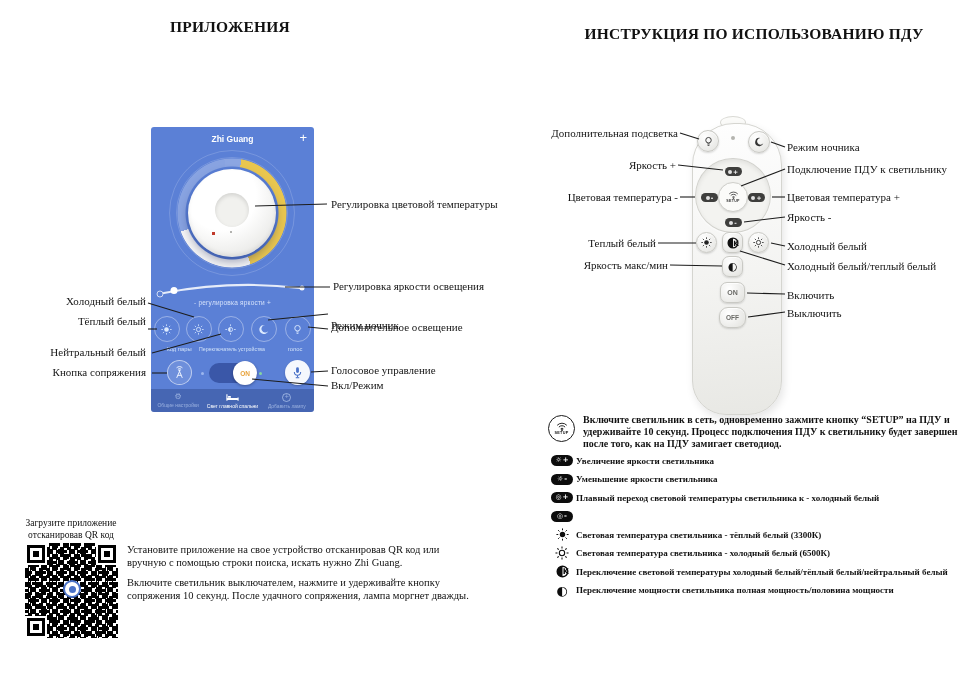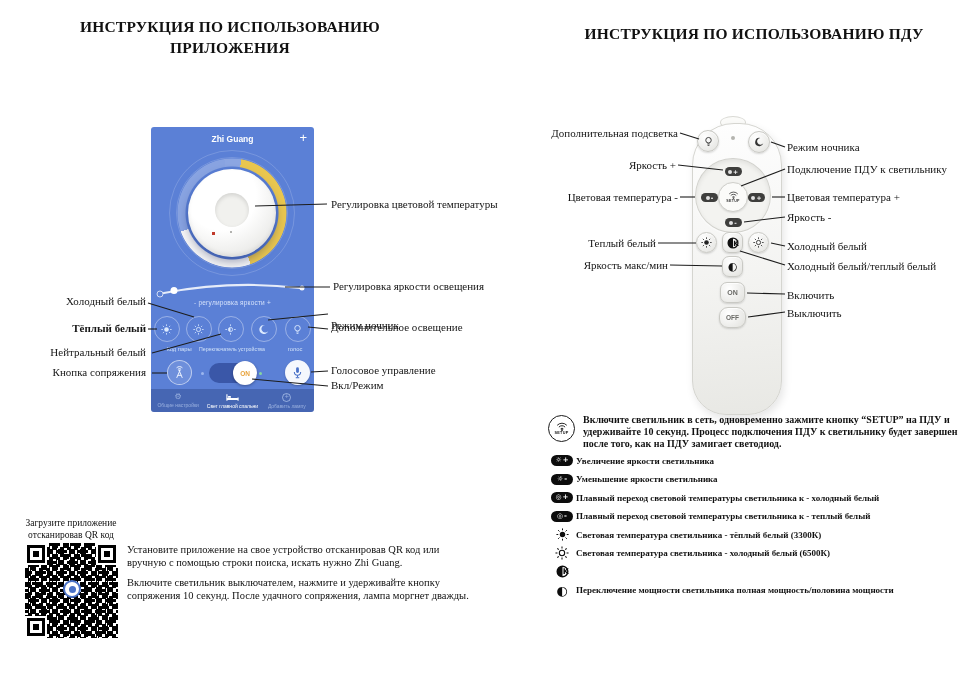--- a/index.html
+++ b/index.html
@@ -172,21 +172,20 @@
     </symbol>
     <symbol id="i-ck" viewBox="0 0 12 12">
       <circle cx="6" cy="6" r="4.9" fill="none" stroke="currentColor" stroke-width="1.3"></circle>
       <path d="M6 1.1 A4.9 4.9 0 0 0 6 10.9 Z" fill="currentColor"></path>
       <text x="6.3" y="8.7" font-size="7.2" font-weight="bold" fill="currentColor" font-family="DejaVu Sans">K</text>
     </symbol>
   </defs>
 </svg>
 
 <div class="abs doc-title" style="left:55px; top:16px; width:350px;">
-  <div>ИНСТРУКЦИЯ ПО ИСПОЛЬЗОВАНИЮ</div>
   <div>ПРИЛОЖЕНИЯ</div>
 </div>
 
 <div class="phone">
   <div class="ph-title">Zhi Guang</div>
   <div class="ph-plus">+</div>
 
   <div class="ringf" style="left:18px; top:23px; width:126px; height:126px;"></div>
   <div class="ringf" style="left:25px; top:30px; width:112px; height:112px;"></div>
   <div class="arc"></div>
@@ -261,21 +260,21 @@
       <span class="tlabel">Свет главной спальни</span>
     </div>
     <div class="tab dim">
       <span class="tico" style="border:.8px solid currentColor;border-radius:50%;width:9px;height:9px;display:flex;align-items:center;justify-content:center;font-size:7px;">+</span>
       <span class="tlabel">Добавить лампу</span>
     </div>
   </div>
 </div>
 
 <div class="co cor" style="left:20px; top:295px; width:126px;">Холодный белый</div>
-<div class="co cor" style="left:20px; top:322px; width:126px;font-weight:bold;">Тёплый белый</div>
+<div class="co cor" style="left:20px; top:315px; width:126px;">Тёплый белый</div>
 <div class="co cor" style="left:20px; top:346px; width:126px;">Нейтральный белый</div>
 <div class="co cor" style="left:20px; top:366px; width:126px;">Кнопка сопряжения</div>
 
 <div class="co" style="left:331px; top:198px;">Регулировка цветовой температуры</div>
 <div class="co" style="left:333px; top:280px;">Регулировка яркости освещения</div>
 <div class="co" style="left:331px; top:307px;margin-top:12px;">Режим ночник</div>
 <div class="co" style="left:331px; top:321px;">Дополнительное освещение</div>
 <div class="co" style="left:331px; top:364px;">Голосовое управление</div>
 <div class="co" style="left:331px; top:379px;">Вкл/Режим</div>
 
@@ -416,21 +415,20 @@
     </span>
   <span class="ftxt">Плавный переход световой температуры светильника к - холодный белый</span>
 </div>
 <div class="feat" style="top:508.5px;">
   <span class="fico">
       <span class="fpill">
         <span class="pg">◎</span>
         <span class="ps">-</span>
       </span>
     </span>
-  <span class="ftxt">Плавный переход световой температуры светильника к - теплый белый</span>
 </div>
 <div class="feat" style="top:527px;">
   <span class="fico">
       <svg width="13" height="13" viewBox="0 0 12 12" style="color:#0c0c0c">
         <use href="#i-sun-f"></use>
       </svg>
     </span>
   <span class="ftxt">Световая температура светильника - тёплый белый (3300К)</span>
 </div>
 <div class="feat" style="top:545.5px;">
@@ -440,20 +438,21 @@
       </svg>
     </span>
   <span class="ftxt">Световая температура светильника - холодный белый (6500К)</span>
 </div>
 <div class="feat" style="top:564px;">
   <span class="fico">
       <svg width="13" height="13" viewBox="0 0 12 12" style="color:#0c0c0c">
         <use href="#i-ck"></use>
       </svg>
     </span>
+  <span class="ftxt">Переключение световой температуры холодный белый/тёплый белый/нейтральный белый</span>
 </div>
 <div class="feat" style="top:582.5px;">
   <span class="fico">
       <span class="uni" style="font-size:13px; color:#0c0c0c;">◐</span>
     </span>
   <span class="ftxt">Переключение мощности светильника полная мощность/половина мощности</span>
 </div>
 
 <svg class="overlay" width="970" height="678">
 

